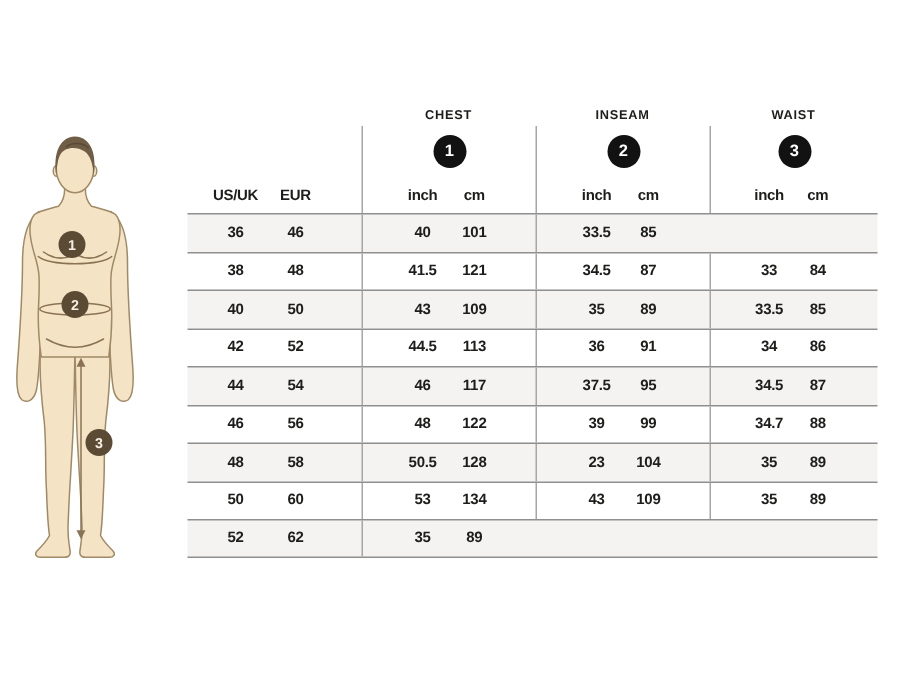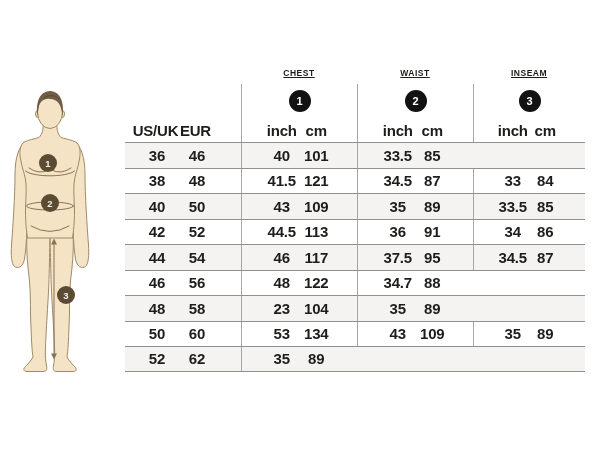--- a/index.html
+++ b/index.html
@@ -8,34 +8,34 @@
     font-family:"Liberation Sans",sans-serif;color:#1d1d1b;
   }
   
   .figure-wrap{position:absolute;left:0;top:85px;width:120px;height:295px;}
   
   .size-table{position:absolute;left:125px;top:68px;width:460px;font-weight:bold;}
   .thead-labels,.thead-circles,.subhead,.trow{
     display:grid;grid-template-columns:116px 116px 116px 112px;box-sizing:border-box;
   }
   .thead-labels{height:16px;font-size:8.5px;letter-spacing:.5px;}
-  .thead-labels .g{display:flex;justify-content:center;text-decoration:underline;}
+  .thead-labels .g{display:flex;align-items:center;justify-content:center;}
   .thead-circles{height:34px;}
   .thead-circles .g{display:flex;align-items:center;justify-content:center;}
   .gb{border-left:1px solid #a6a6a6;box-sizing:border-box;}
   .circle{
     width:22px;height:22px;border-radius:50%;background:#121212;color:#ffffff;
     display:flex;align-items:center;justify-content:center;font-size:11px;font-weight:bold;
   }
-  .subhead{height:24px;font-size:15px;}
+  .subhead{height:24px;font-size:10px;}
   .pair{display:grid;grid-template-columns:1fr 1fr;align-items:center;}
   .pair span{display:block;text-align:center;letter-spacing:-0.2px;}
   .g0 .c1{padding-left:6px;}  .g0 .c2{padding-right:30px;}
   .gb .c1{padding-left:22px;} .gb .c2{padding-right:24px;}
-  .trow{height:25.5px;border-top:1px solid #8f8f8f;font-size:15px;}
+  .trow{height:25.5px;border-top:1px solid #8f8f8f;font-size:10px;}
   .trow:last-child{border-bottom:1px solid #8f8f8f;}
   .trow.striped{background:#f4f3f1;}
   .mnum{font:bold 9.5px "Liberation Sans",sans-serif;fill:#f6efe3;}
 </style>
 </head>
 <body>
 
 <div class="canvas">
 
   <div class="figure-wrap">
@@ -81,24 +81,24 @@
   </div>
 
   <div class="size-table">
 
     <div class="thead-labels">
       <div class="g"></div>
       <div class="g">
           <span>CHEST</span>
         </div>
       <div class="g">
+          <span>INSEAM</span>
+        </div>
+      <div class="g">
           <span>WAIST</span>
-        </div>
-      <div class="g">
-          <span>INSEAM</span>
         </div>
     </div>
 
     <div class="thead-circles">
       <div class="g"></div>
       <div class="g gb">
           <span class="circle">
             <span>1</span>
           </span>
         </div>
@@ -223,30 +223,38 @@
         <div class="trow">
     <div class="pair g0">
             <span class="c1">46</span>
             <span class="c2">56</span>
           </div>
     <div class="pair gb">
             <span class="c1">48</span>
             <span class="c2">122</span>
           </div>
     <div class="pair gb">
+            <span class="c1">39</span>
+            <span class="c2">99</span>
+          </div>
+    <div class="pair gb">
             <span class="c1">34.7</span>
             <span class="c2">88</span>
           </div>
   </div>
         <div class="trow striped">
     <div class="pair g0">
             <span class="c1">48</span>
             <span class="c2">58</span>
           </div>
     <div class="pair gb">
+            <span class="c1">50.5</span>
+            <span class="c2">128</span>
+          </div>
+    <div class="pair gb">
             <span class="c1">23</span>
             <span class="c2">104</span>
           </div>
     <div class="pair gb">
             <span class="c1">35</span>
             <span class="c2">89</span>
           </div>
   </div>
         <div class="trow">
     <div class="pair g0">

